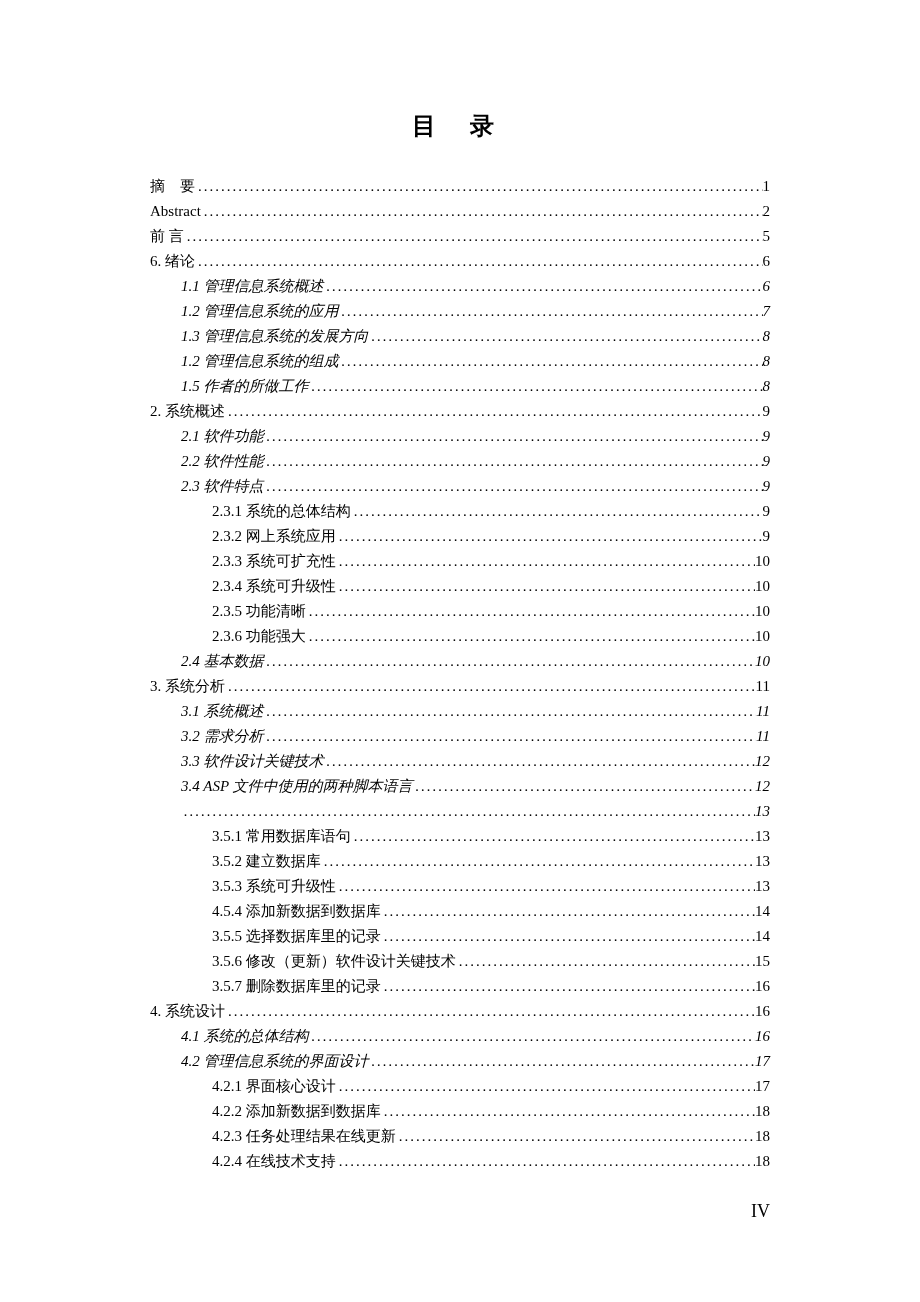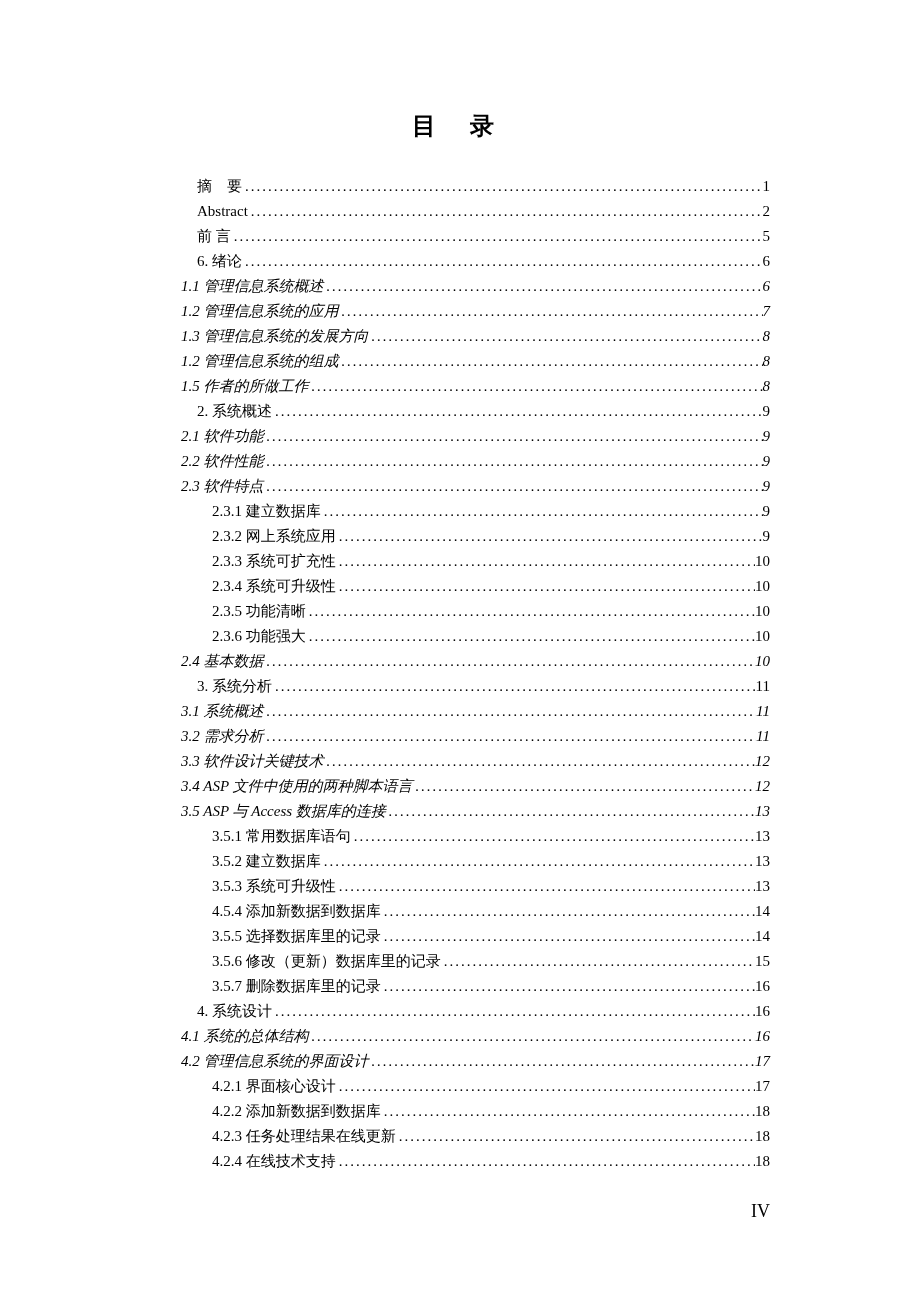--- a/index.html
+++ b/index.html
@@ -25,21 +25,21 @@
     .toc {
       font-size: 15px;
       line-height: 1.6;
     }
     .toc-row {
       display: flex;
       align-items: baseline;
       white-space: nowrap;
       margin-bottom: 1px;
     }
-    .indent-0 { padding-left: 0; margin-left: 47px; }
+    .indent-0 { padding-left: 0; }
     .indent-1 { padding-left: 31px; font-style: italic; }
     .indent-2 { padding-left: 62px; }
     .toc-label {
       flex: 0 0 auto;
     }
     .toc-leader {
       flex: 1 1 auto;
       overflow: hidden;
       letter-spacing: 2px;
       padding: 0 3px;
@@ -123,21 +123,21 @@
       <span class="toc-label">2.2 软件性能</span>
       <span class="toc-leader"></span>
       <span class="toc-page">9</span>
     </div>
     <div class="toc-row indent-1">
       <span class="toc-label">2.3 软件特点</span>
       <span class="toc-leader"></span>
       <span class="toc-page">9</span>
     </div>
     <div class="toc-row indent-2">
-      <span class="toc-label">2.3.1 建立数据库</span>
+      <span class="toc-label">2.3.1 系统的总体结构</span>
       <span class="toc-leader"></span>
       <span class="toc-page">9</span>
     </div>
     <div class="toc-row indent-2">
       <span class="toc-label">2.3.2 网上系统应用</span>
       <span class="toc-leader"></span>
       <span class="toc-page">9</span>
     </div>
     <div class="toc-row indent-2">
       <span class="toc-label">2.3.3 系统可扩充性</span>
@@ -183,21 +183,20 @@
       <span class="toc-label">3.3 软件设计关键技术</span>
       <span class="toc-leader"></span>
       <span class="toc-page">12</span>
     </div>
     <div class="toc-row indent-1">
       <span class="toc-label">3.4 ASP 文件中使用的两种脚本语言</span>
       <span class="toc-leader"></span>
       <span class="toc-page">12</span>
     </div>
     <div class="toc-row indent-1">
-      <span class="toc-label">3.5 ASP 与 Access 数据库的连接</span>
       <span class="toc-leader"></span>
       <span class="toc-page">13</span>
     </div>
     <div class="toc-row indent-2">
       <span class="toc-label">3.5.1 常用数据库语句</span>
       <span class="toc-leader"></span>
       <span class="toc-page">13</span>
     </div>
     <div class="toc-row indent-2">
       <span class="toc-label">3.5.2 建立数据库</span>
@@ -213,21 +212,21 @@
       <span class="toc-label">4.5.4 添加新数据到数据库</span>
       <span class="toc-leader"></span>
       <span class="toc-page">14</span>
     </div>
     <div class="toc-row indent-2">
       <span class="toc-label">3.5.5 选择数据库里的记录</span>
       <span class="toc-leader"></span>
       <span class="toc-page">14</span>
     </div>
     <div class="toc-row indent-2">
-      <span class="toc-label">3.5.6 修改（更新）数据库里的记录</span>
+      <span class="toc-label">3.5.6 修改（更新）软件设计关键技术</span>
       <span class="toc-leader"></span>
       <span class="toc-page">15</span>
     </div>
     <div class="toc-row indent-2">
       <span class="toc-label">3.5.7 删除数据库里的记录</span>
       <span class="toc-leader"></span>
       <span class="toc-page">16</span>
     </div>
     <div class="toc-row indent-0">
       <span class="toc-label">4.  系统设计</span>

